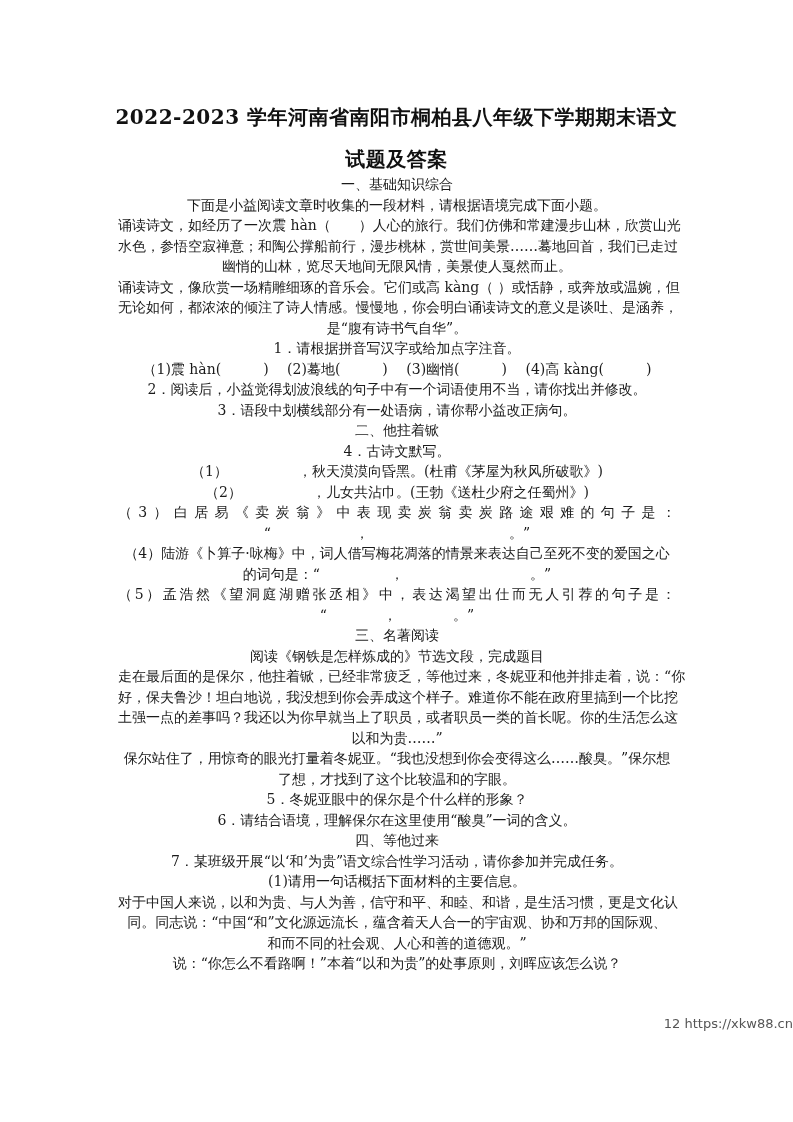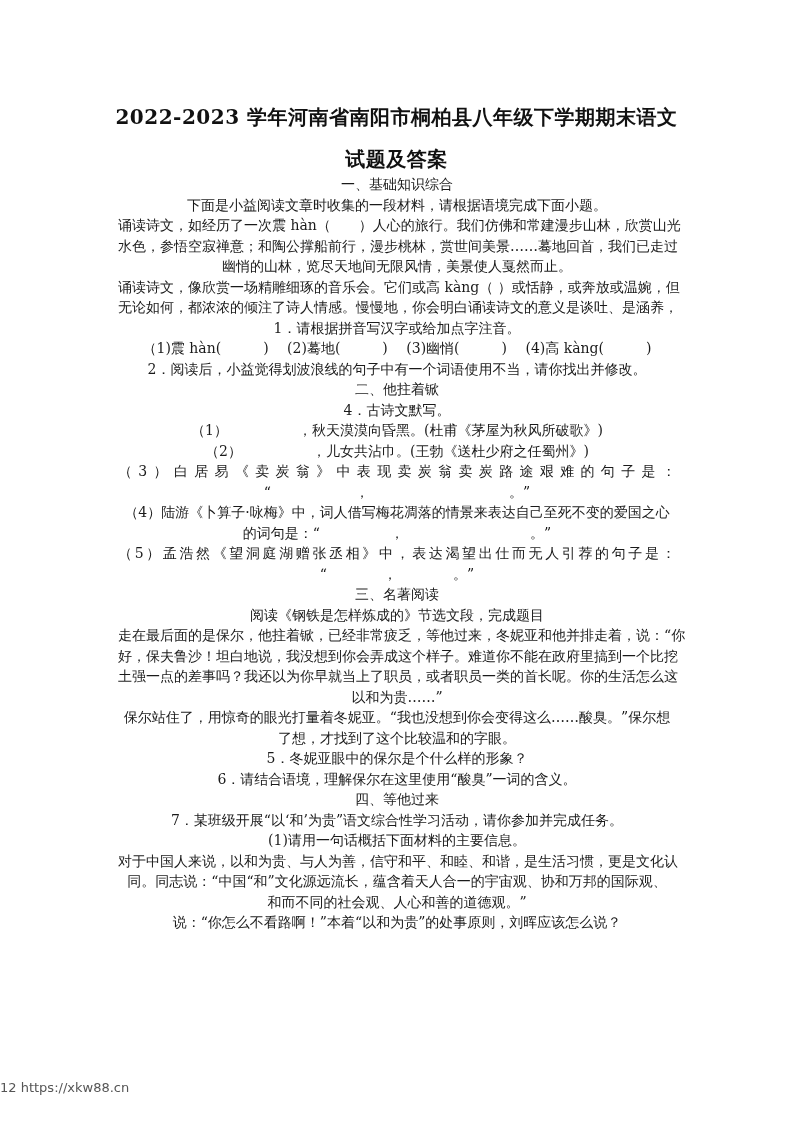--- a/index.html
+++ b/index.html
@@ -8,41 +8,43 @@
     .page { position: absolute; left: 0; top: 0; width: 704px; height: 1122px; }
     .title { position: absolute; left: 0; width: 793px; text-align: center;
              font-family: "DejaVu Serif", serif; font-weight: bold; font-size: 20px;
              letter-spacing: 0.5px; color: #111; }
     .t1 { top: 104px; }
     .t2 { top: 146px; }
     .body { position: absolute; left: 118px; top: 174px; width: 558px; font-size: 14px;
             line-height: 20.5px; text-align: center; }
     .line { white-space: pre; height: 20.5px; overflow: visible; }
     .just { display: flex; justify-content: space-between; white-space: nowrap; }
-    .footer { position: absolute; left: 0; top: 1080px; width: 793px; text-align: left;
+    .footer { position: absolute; left: 0; top: 1016px; width: 793px; text-align: right;
               font-family: "DejaVu Sans", "Liberation Sans", sans-serif; font-size: 13px; color: #555; }
   </style>
 </head>
 <body>
 
 <div class="page">
   <div class="title t1">2022-2023 学年河南省南阳市桐柏县八年级下学期期末语文</div>
   <div class="title t2">试题及答案</div>
 
   <div class="body">
     <div class="line">一、基础知识综合</div>
     <div class="line">下面是小益阅读文章时收集的一段材料，请根据语境完成下面小题。</div>
     <div class="line">诵读诗文，如经历了一次震 hàn（　　）人心的旅行。我们仿佛和常建漫步山林，欣赏山光</div>
     <div class="line">水色，参悟空寂禅意；和陶公撑船前行，漫步桃林，赏世间美景……蓦地回首，我们已走过</div>
     <div class="line">幽悄的山林，览尽天地间无限风情，美景使人戛然而止。</div>
     <div class="line">诵读诗文，像欣赏一场精雕细琢的音乐会。它们或高 kàng（ ）或恬静，或奔放或温婉，但</div>
     <div class="line">无论如何，都浓浓的倾注了诗人情感。慢慢地，你会明白诵读诗文的意义是谈吐、是涵养，</div>
+    <div class="line">是“腹有诗书气自华”。</div>
     <div class="line">1．请根据拼音写汉字或给加点字注音。</div>
     <div class="line">（1)震 hàn(　　　)　 (2)蓦地(　　　)　 (3)幽悄(　　　)　 (4)高 kàng(　　　)</div>
     <div class="line">2．阅读后，小益觉得划波浪线的句子中有一个词语使用不当，请你找出并修改。</div>
+    <div class="line">3．语段中划横线部分有一处语病，请你帮小益改正病句。</div>
     <div class="line">二、他拄着锨</div>
     <div class="line">4．古诗文默写。</div>
     <div class="line">（1）　　　　　，秋天漠漠向昏黑。(杜甫《茅屋为秋风所破歌》)</div>
     <div class="line">（2）　　　　　，儿女共沾巾。(王勃《送杜少府之任蜀州》)</div>
     <div class="line just" id="just3">
         <span>（</span>
         <span>3</span>
         <span>）</span>
         <span>白</span>
         <span>居</span>

